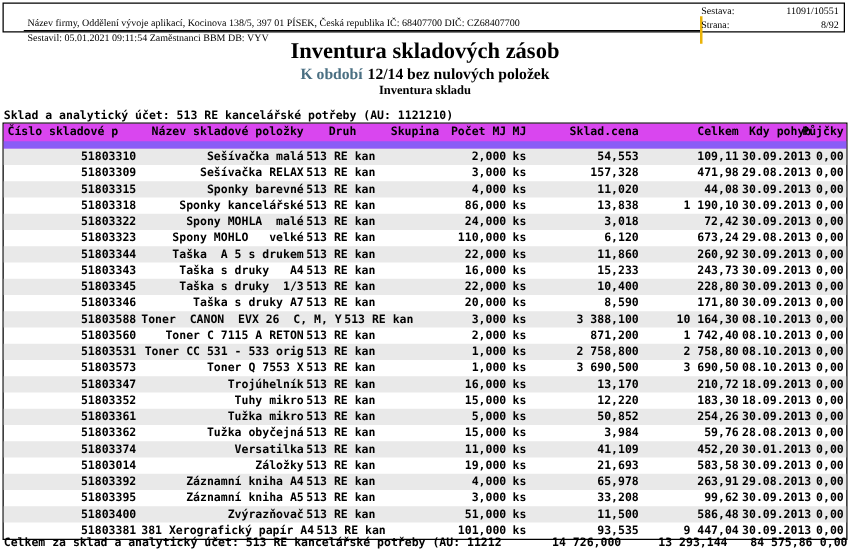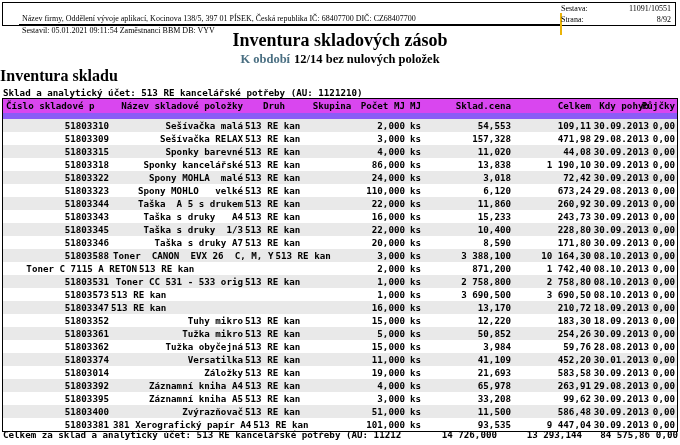--- a/index.html
+++ b/index.html
@@ -11,21 +11,21 @@
   .hdr-box{position:absolute;left:2px;top:2px;width:674px;height:24px;border:1px solid #000;box-sizing:border-box;font-size:8px;}
   .hdr-left{position:absolute;left:16px;top:0;width:543px;height:100%;box-sizing:border-box;border-right:2px solid #eab308;margin-top:10px;}
   .hdr-left .l1{height:11px;line-height:11px;border-bottom:1px solid #000;padding-left:3px;white-space:nowrap;overflow:hidden;}
   .hdr-left .l2{height:10px;line-height:11px;padding-left:3px;white-space:nowrap;overflow:hidden;}
   .hdr-right{position:absolute;left:544px;top:0;right:0;height:100%;}
   .hdr-right .r{display:flex;height:11px;line-height:11px;padding:0 4px 0 14px;justify-content:space-between;}
   
   .title-main{position:absolute;top:30px;left:0;width:100%;text-align:center;font-size:18px;font-weight:bold;}
   .title-sub{position:absolute;top:52px;left:0;width:100%;text-align:center;font-size:12.5px;font-weight:bold;}
   .title-sub .pp{color:#4a6f82;margin-right:4px;}
-  .title-sec{position:absolute;top:67px;left:0;width:100%;font-size:16px;font-weight:bold;}
+  .title-sec{position:absolute;top:67px;left:0;width:100%;text-align:center;font-size:10px;font-weight:bold;}
   
   .mono{font-family:"DejaVu Sans Mono", monospace;font-weight:bold;font-size:9.2px;}
   .wh-line{position:absolute;top:87px;left:3px;white-space:pre;}
   .tbl{position:absolute;left:2px;top:98px;width:674px;border:1px solid #000;box-sizing:content-box;background:#fff;}
   .row{display:flex;height:13px;line-height:13px;white-space:pre;overflow:visible;}
   .row.hdr{height:14px;line-height:14px;border-bottom:6px solid #8b5cf6;background:#d946ef;}
   .rows-host .row:nth-child(odd){background:#e9e9e9;}
   .c-num  {width:106px;text-align:right;flex:none;box-sizing:border-box;}
   .c-name {min-width:134px;flex:0 0 auto;padding-left:4px;box-sizing:border-box;text-align:right;}
   .c-druh {width:62px;flex:none;padding-left:2px;box-sizing:border-box;}
@@ -227,20 +227,21 @@
     <span class="c-skup"></span>
     <span class="c-qty">3,000</span>
     <span class="c-mj">ks</span>
     <span class="c-price">3 388,100</span>
     <span class="c-total">10 164,30</span>
     <span class="c-date">08.10.2013</span>
     <span class="c-loan">0,00</span>
   </div>
 
   <div class="row">
+    <span class="c-num">51803560</span>
     <span class="c-name">Toner C 7115 A RETON</span>
     <span class="c-druh">513 RE kan</span>
     <span class="c-skup"></span>
     <span class="c-qty">2,000</span>
     <span class="c-mj">ks</span>
     <span class="c-price">871,200</span>
     <span class="c-total">1 742,40</span>
     <span class="c-date">08.10.2013</span>
     <span class="c-loan">0,00</span>
   </div>
@@ -253,32 +254,34 @@
     <span class="c-qty">1,000</span>
     <span class="c-mj">ks</span>
     <span class="c-price">2 758,800</span>
     <span class="c-total">2 758,80</span>
     <span class="c-date">08.10.2013</span>
     <span class="c-loan">0,00</span>
   </div>
 
   <div class="row">
     <span class="c-num">51803573</span>
+    <span class="c-name">Toner Q 7553 X</span>
     <span class="c-druh">513 RE kan</span>
     <span class="c-skup"></span>
     <span class="c-qty">1,000</span>
     <span class="c-mj">ks</span>
     <span class="c-price">3 690,500</span>
     <span class="c-total">3 690,50</span>
     <span class="c-date">08.10.2013</span>
     <span class="c-loan">0,00</span>
   </div>
 
   <div class="row">
     <span class="c-num">51803347</span>
+    <span class="c-name">Trojúhelník</span>
     <span class="c-druh">513 RE kan</span>
     <span class="c-skup"></span>
     <span class="c-qty">16,000</span>
     <span class="c-mj">ks</span>
     <span class="c-price">13,170</span>
     <span class="c-total">210,72</span>
     <span class="c-date">18.09.2013</span>
     <span class="c-loan">0,00</span>
   </div>
 

